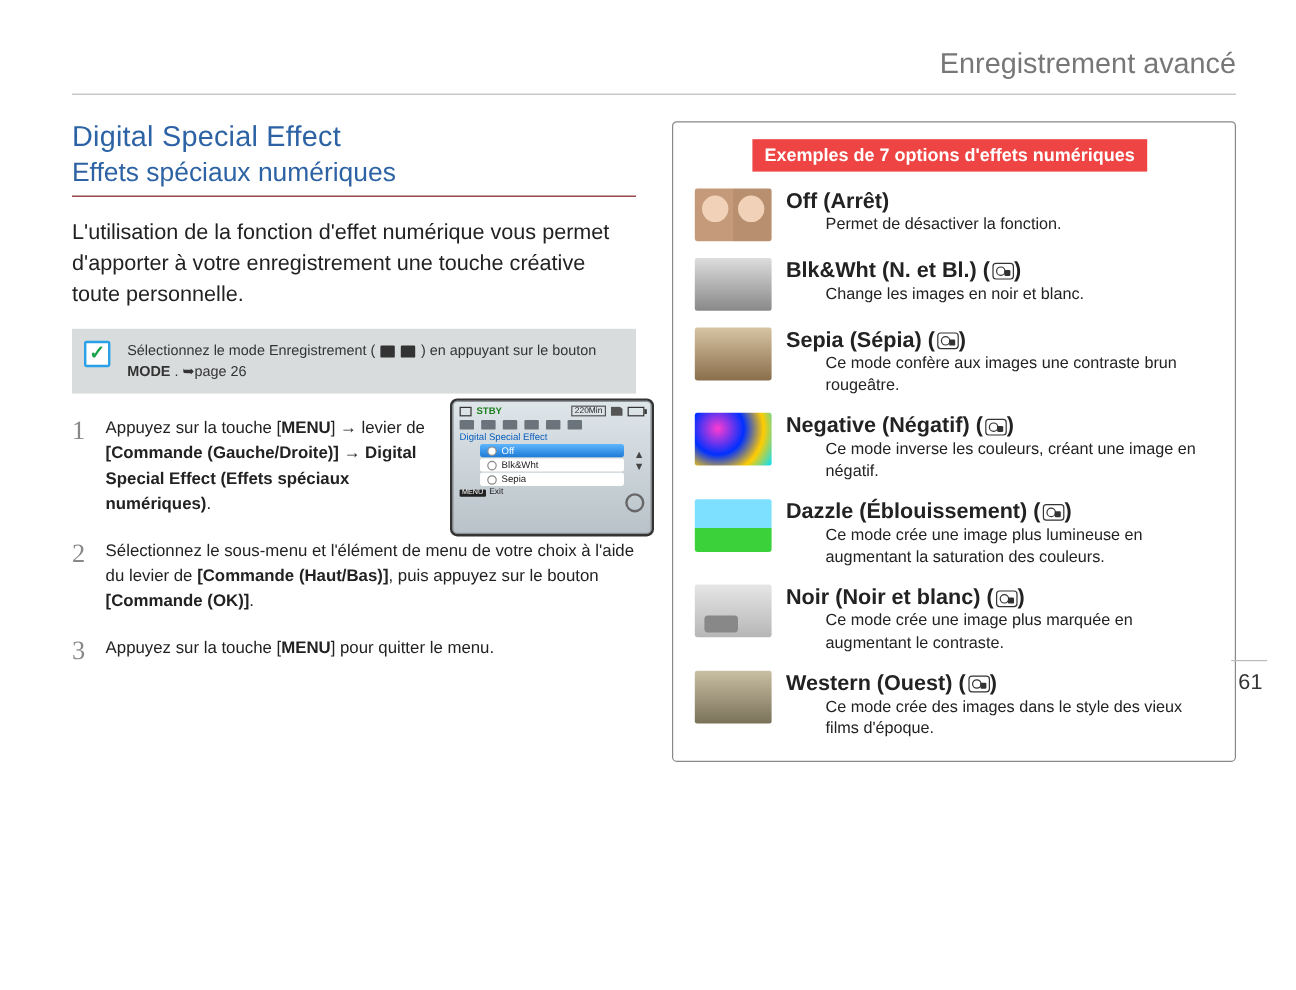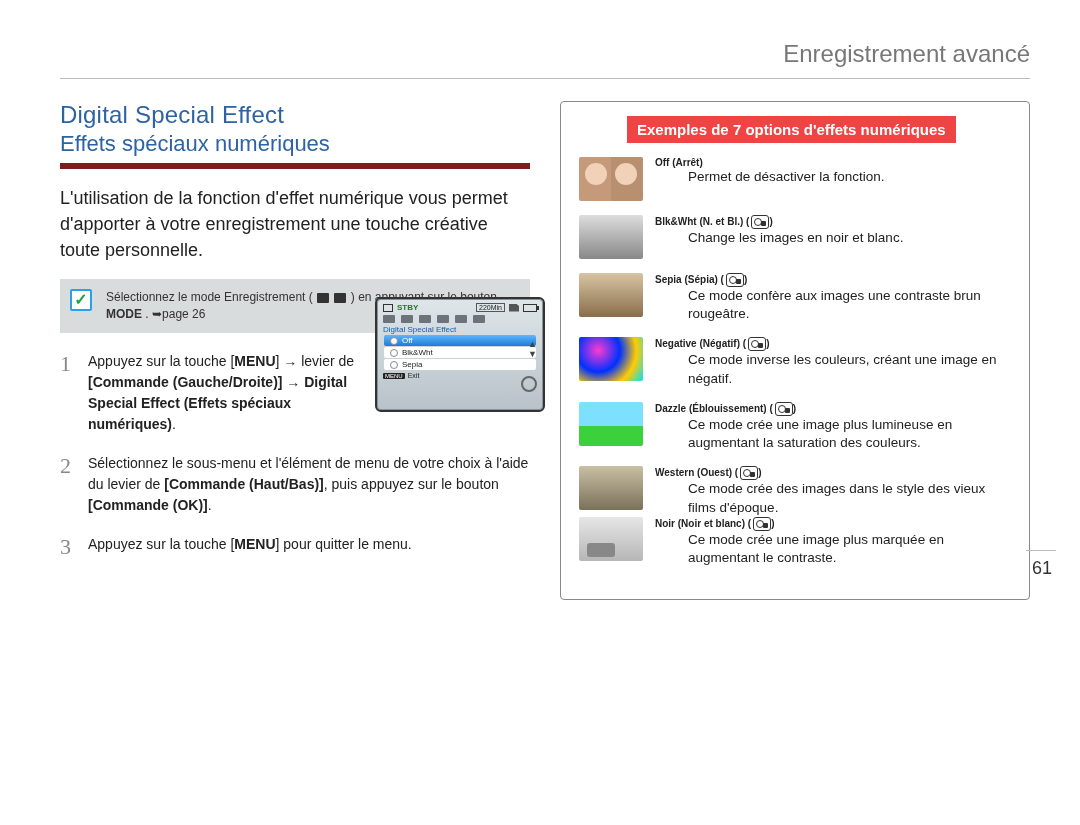--- a/index.html
+++ b/index.html
@@ -5,58 +5,58 @@
   * { box-sizing: border-box; margin: 0; padding: 0; }
   html, body { width: 1080px; height: 825px; background: #fff; font-family: Arial, Helvetica, sans-serif; color: #222; }
   .page { position: relative; width: 1080px; height: 601px; padding: 40px 50px 30px 60px; }
   .header { text-align: right; font-size: 24px; color: #777; padding-bottom: 6px; }
   .hr { border: none; border-top: 1px solid #bbb; margin: 4px 0 22px 0; }
   .cols { display: flex; gap: 30px; }
   .left { flex: 1 1 470px; }
   .right { flex: 1 1 470px; }
 
   .h1-en { font-size: 24px; font-weight: normal; color: #2d63a4; letter-spacing: .2px; }
-  .h1-fr { font-size: 22px; font-weight: normal; color: #2d63a4; margin-top: 2px; border-bottom: 6px solid #7f1d1d; padding-bottom: 6px; margin-bottom: 16px; }
+  .h1-fr { font-size: 22px; font-weight: normal; color: #2d63a4; margin-top: 2px; border-bottom: 1px solid #7f1d1d; padding-bottom: 6px; margin-bottom: 16px; }
   .intro { font-size: 18px; line-height: 1.45; margin-bottom: 16px; }
 
   .precheck { background: #d9dcdd; padding: 10px 14px 10px 46px; position: relative; color: #333; font-size: 12px; line-height: 1.4; margin-bottom: 18px; }
   .precheck .chk { position: absolute; left: 10px; top: 10px; width: 22px; height: 22px; border: 2px solid #2aa0e8; background: #fff; color: #1aa34a; font-weight: bold; text-align: center; line-height: 18px; font-size: 16px; border-radius: 2px; }
   .precheck .ico { display: inline-block; width: 12px; height: 10px; background: #333; margin: 0 1px; border-radius: 1px; vertical-align: middle; }
 
   .steps { font-size: 14px; }
   .step { display: flex; gap: 10px; margin-bottom: 18px; align-items: flex-start; }
   .step .num { font-size: 22px; color: #888; font-family: Georgia, serif; min-width: 18px; }
   .step .txt { flex: 1; line-height: 1.5; }
   .bold { font-weight: bold; text-align: center; }
 
   
-  .lcd { position: absolute; left: 375px; top: 297px; width: 170px; height: 115px; border: 2px solid #333; border-radius: 6px; background: linear-gradient(#dfe6ea,#b8c2c8); font-size: 8px; color: #222; padding: 4px 6px; box-shadow: inset 0 0 0 1px #8a9299; }
+  .lcd { position: absolute; left: 375px; top: 332px; width: 170px; height: 115px; border: 2px solid #333; border-radius: 6px; background: linear-gradient(#dfe6ea,#b8c2c8); font-size: 8px; color: #222; padding: 4px 6px; box-shadow: inset 0 0 0 1px #8a9299; }
   .lcd .row1 { display: flex; align-items: center; gap: 4px; }
   .lcd .stby { color: #1a7f1a; font-weight: bold; font-size: 8px; }
   .lcd .minbox { margin-left: auto; border: 1px solid #555; padding: 0 2px; font-size: 7px; }
   .lcd .batt { display:inline-block; width:14px; height:8px; border:1px solid #333; position:relative; }
   .lcd .batt:after{content:"";position:absolute;right:-3px;top:1px;width:2px;height:4px;background:#333;}
   .lcd .sd { display:inline-block; width:10px; height:8px; background:#555; clip-path: polygon(0 0,70% 0,100% 30%,100% 100%,0 100%);}
   .lcd .iconrow { display:flex; gap:6px; margin:3px 0 2px 0; }
   .lcd .iconrow span{ display:inline-block; width:12px; height:8px; background:#6a747a; border-radius:1px;}
   .lcd .menuTitle { color:#0a5fbd; font-size:8px; margin:1px 0;}
-  .lcd .opt { background:#fff; border-radius:2px; padding:1px 6px; margin:1px 1px; display:flex; align-items:center; gap:4px; font-size:8px;}
+  .lcd .opt { background:#fff; border-radius:2px; padding:1px 6px; margin:1px 17px; display:flex; align-items:center; gap:4px; font-size:8px;}
   .lcd .opt.sel { background: linear-gradient(#5fb6ff,#1e7bd6); color:#fff; }
   .lcd .opt .dot{ display:inline-block; width:8px; height:8px; border:1px solid #888; border-radius:50%; background:#fff;}
   .lcd .exit { margin-top:2px; font-size:7px; display:flex; align-items:center; gap:3px;}
   .lcd .menukey{ display:inline-block; background:#222; color:#fff; font-size:6px; padding:0 2px; border-radius:1px;}
   .lcd .arrows{ position:absolute; right:6px; top:40px; font-size:9px; color:#444; display:flex; flex-direction:column; gap:1px;}
   .lcd .sidedot{ position:absolute; right:6px; bottom:18px; width:16px; height:16px; border:2px solid #666; border-radius:50%;}
 
   
   .panel { border: 1px solid #888; border-radius: 4px; padding: 14px 18px 18px 18px; }
   .panel-title { background:#ef4444; color:#fff; padding:5px 10px; font-size:15px; font-weight:bold; display:inline-block; margin-bottom:14px;margin-left:48px; }
   .effect { display:flex; gap:12px; margin-bottom:14px; }
   .thumb { width:64px; height:44px; border-radius:2px; flex:0 0 64px; }
-  .effect .name{ font-size:10px; font-weight:bold; }
+  .effect .name{ font-size:18px; font-weight:bold; }
   .effect .desc{ font-size:13.5px; line-height:1.35;margin-left:33px; }
   .picto{ display:inline-block; width:18px; height:14px; border:1.5px solid #333; border-radius:3px; vertical-align:middle; position:relative; margin-left:2px;}
   .picto:before{content:"";position:absolute;left:2px;top:2px;width:6px;height:6px;border:1px solid #333;border-radius:50%;}
   .picto:after{content:"";position:absolute;right:2px;bottom:2px;width:5px;height:5px;background:#333;border-radius:1px;}
 
   
   .thumb-off{ background:linear-gradient(90deg,#c59a7a 0 50%,#b89070 50% 100%); position:relative;}
   .thumb-off:before,.thumb-off:after{content:"";position:absolute;width:22px;height:22px;border-radius:50%;background:#f1d2b8;top:6px;}
   .thumb-off:before{left:6px;} .thumb-off:after{right:6px;}
   .thumb-bw{ background:linear-gradient(#ddd,#888); filter:grayscale(1);}
@@ -192,35 +192,35 @@
       </div>
 
       <div class="effect">
         <div class="thumb thumb-dazzle"></div>
         <div>
               <div class="name"><span>Dazzle (Éblouissement)</span> (<span class="picto"></span>)</div>
         <div class="desc">Ce mode crée une image plus lumineuse en augmentant la saturation des couleurs.</div>
             </div>
       </div>
 
+      <div class="effect">
+        <div class="thumb thumb-noir"></div>
+        <div>
+              <div class="name"><span>Noir (Noir et blanc)</span> (<span class="picto"></span>)</div>
+        <div class="desc">Ce mode crée une image plus marquée en augmentant le contraste.</div>
+            </div>
+      </div>
+
       <div class="effect" style="margin-bottom:0;">
         <div class="thumb thumb-western"></div>
         <div>
               <div class="name"><span>Western (Ouest)</span> (<span class="picto"></span>)</div>
         <div class="desc">Ce mode crée des images dans le style des vieux films d'époque.</div>
             </div>
       </div>
-
-      <div class="effect">
-        <div class="thumb thumb-noir"></div>
-        <div>
-              <div class="name"><span>Noir (Noir et blanc)</span> (<span class="picto"></span>)</div>
-        <div class="desc">Ce mode crée une image plus marquée en augmentant le contraste.</div>
-            </div>
-      </div>
     </div>
   </div>
 </div>
 
 <div class="small-hr"></div>
 <div class="pagenum">61</div>
 
 </div>
 
 </body></html>

